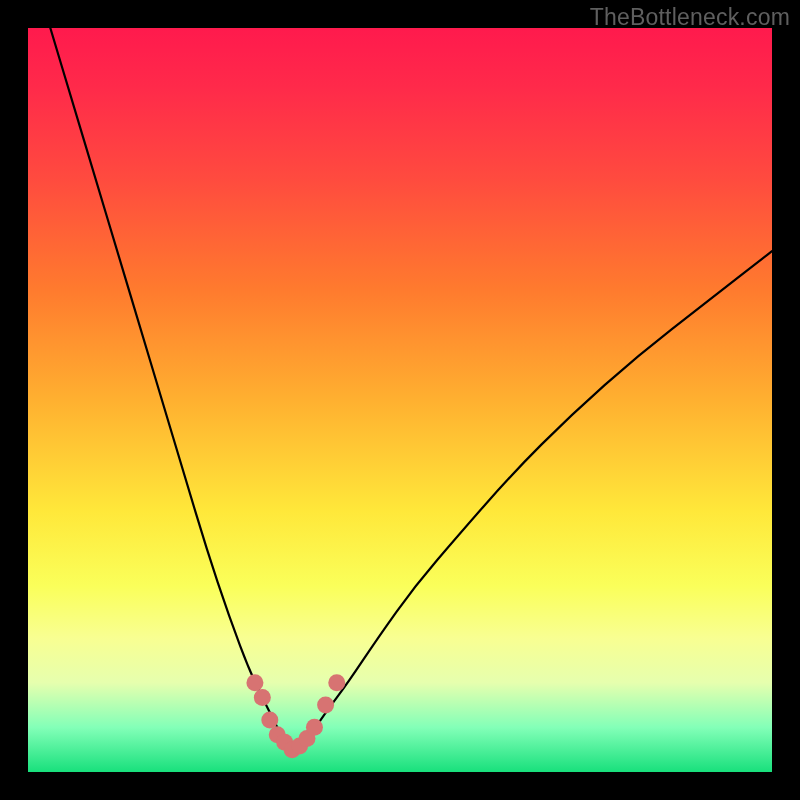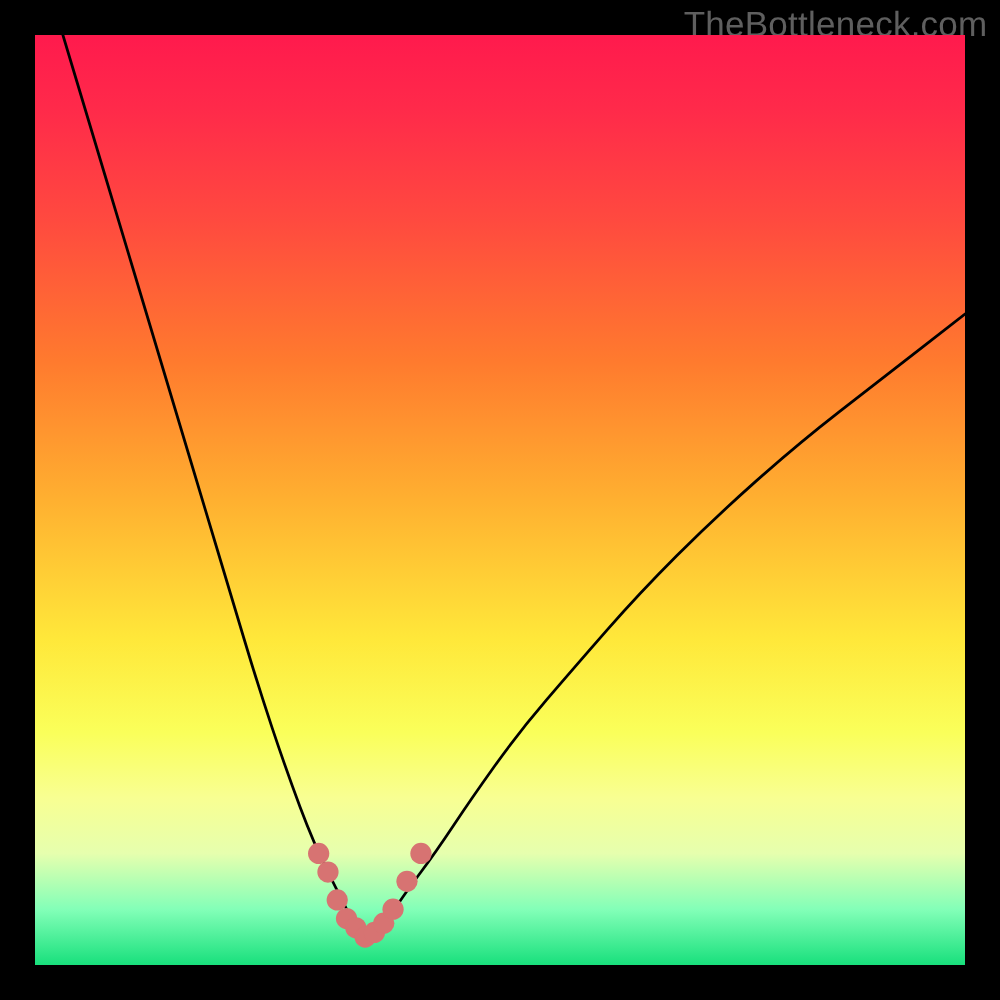--- a/index.html
+++ b/index.html
@@ -39,21 +39,21 @@
       #e6ffae 88%,
       #83ffb8 94%,
       #18e07c 100%
     );
   }
   .watermark {
     position: absolute;
     top: 4px;
     right: 10px;
     color: #5f5f5f;
-    font-size: 28px;
+    font-size: 23px;
     font-weight: 500;
     letter-spacing: 0.2px;
     user-select: none;
   }
   svg.overlay {
     position: absolute;
     left: 0;
     top: 0;
     width: 744px;
     height: 744px;

